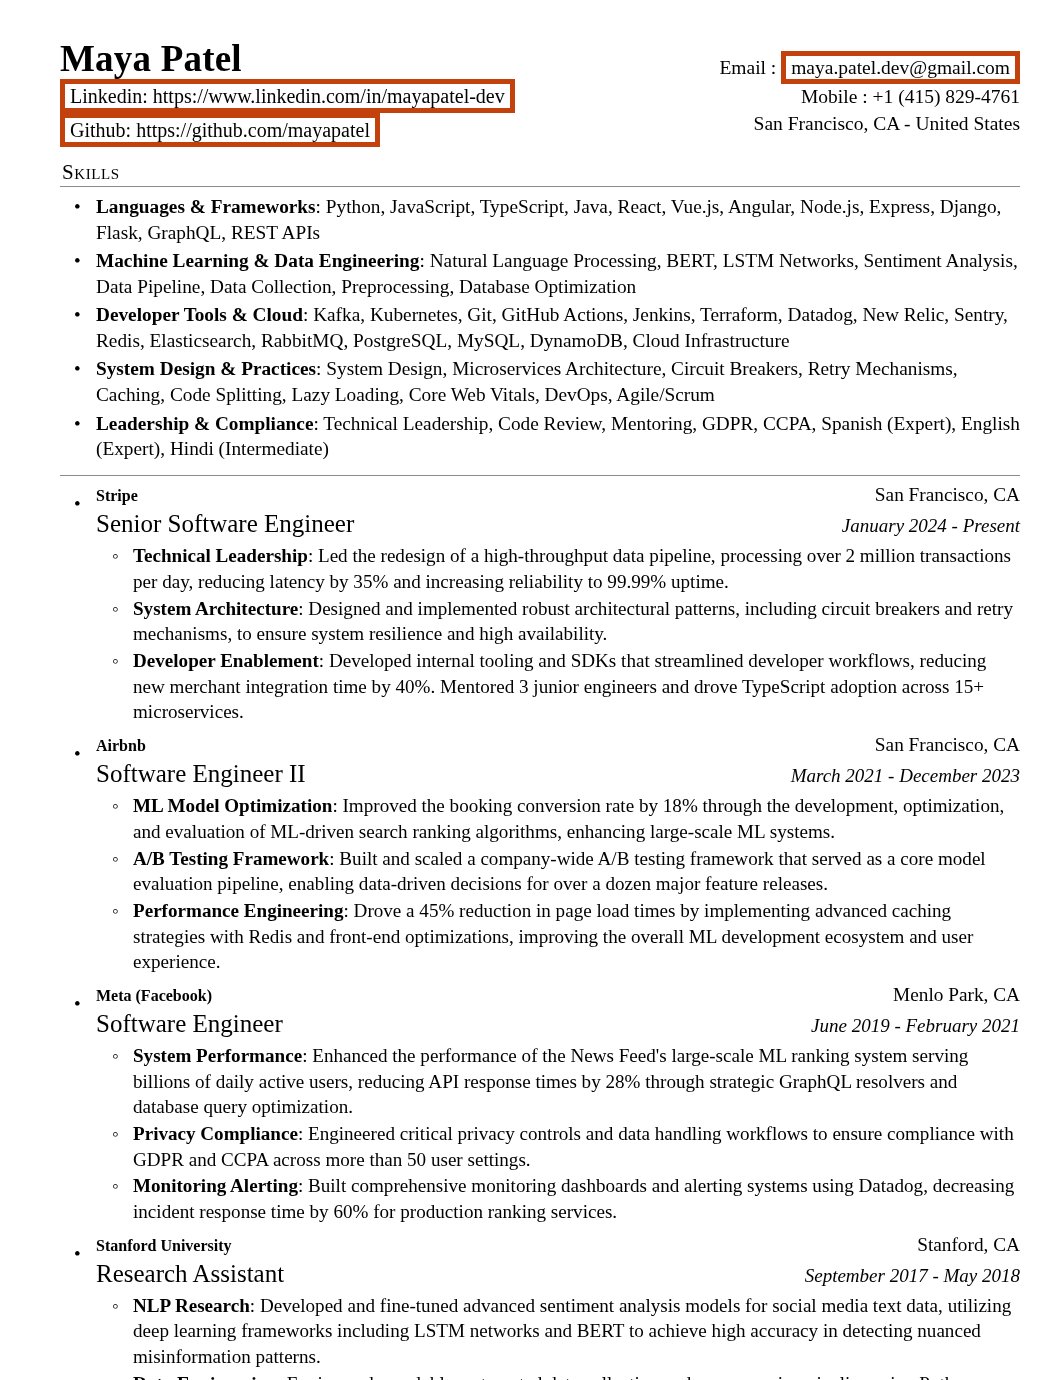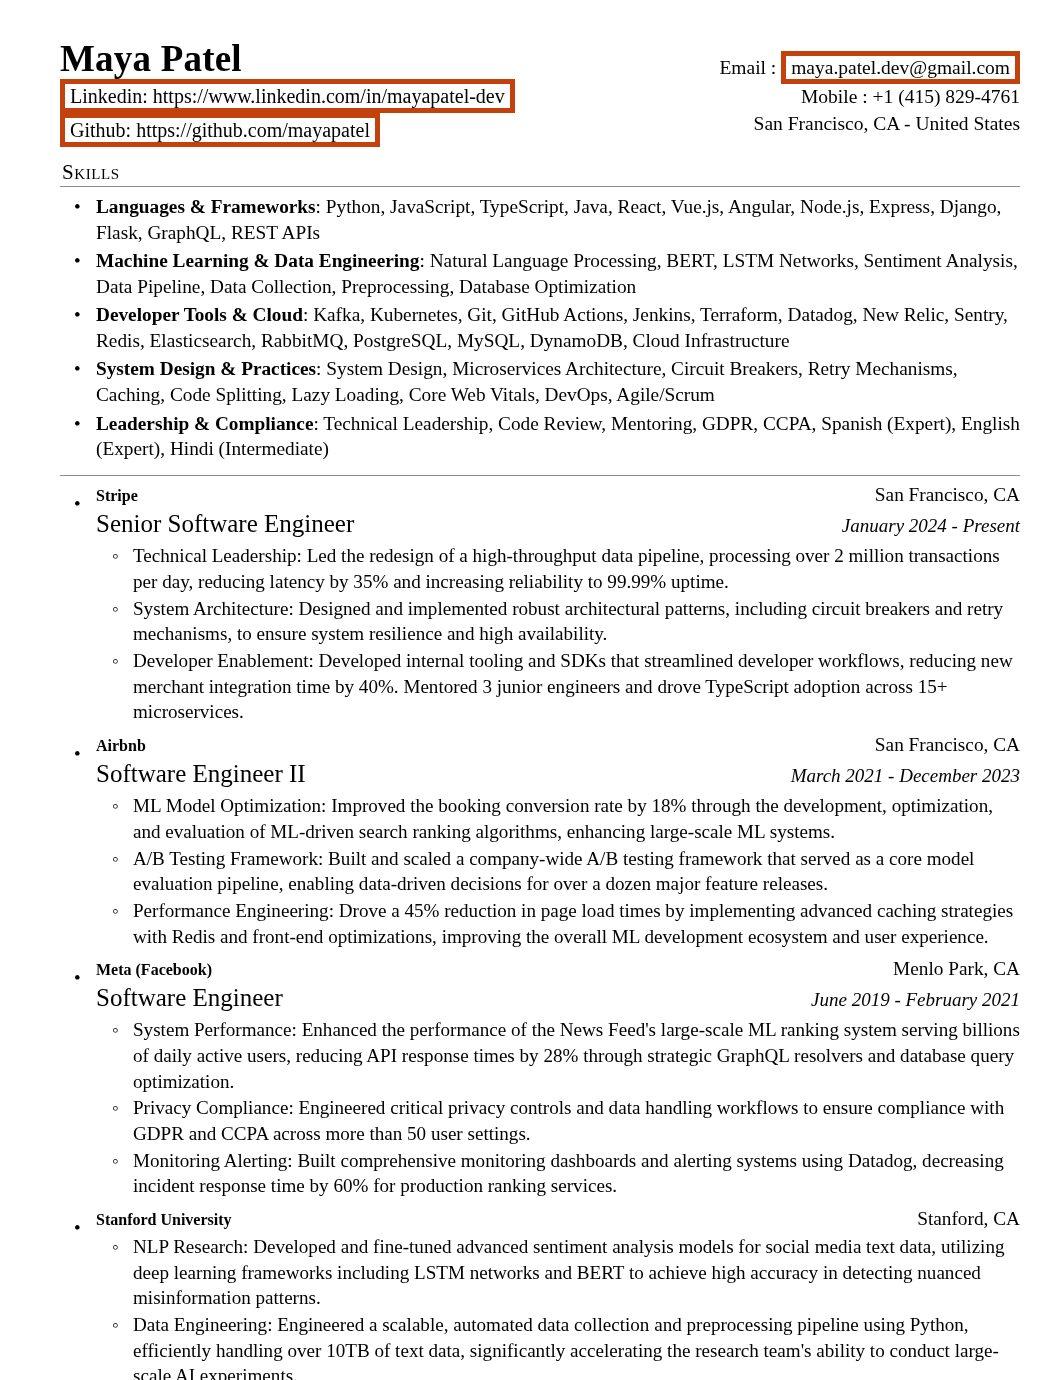--- a/index.html
+++ b/index.html
@@ -165,21 +165,21 @@
     line-height: 1.345;
   }
   ul.lvl2 > li::before {
     content: "\25E6";
     position: absolute;
     left: 16px;
     top: 0;
     font-size: 19px;
     line-height: 1.345;
   }
-  .sub-lead { font-weight: normal; }
+  .sub-lead { font-weight: bold; }
 </style>
 </head>
 <body>
 
 <div class="page">
 
   <div class="header">
     <div class="header-left">
       <div class="name">Maya Patel</div>
       <div class="contact-line">
@@ -270,20 +270,24 @@
             <li><span class="sub-lead">System Performance</span><span>: </span><span>Enhanced the performance of the News Feed's large-scale ML ranking system serving billions of daily active users, reducing API response times by 28% through strategic GraphQL resolvers and database query optimization.</span></li>
             <li><span class="sub-lead">Privacy  Compliance</span><span>: </span><span>Engineered critical privacy controls and data handling workflows to ensure compliance with GDPR and CCPA across more than 50 user settings.</span></li>
             <li><span class="sub-lead">Monitoring  Alerting</span><span>: </span><span>Built comprehensive monitoring dashboards and alerting systems using Datadog, decreasing incident response time by 60% for production ranking services.</span></li>
           </ul>
         </li>
         <li class="entry">
           <div class="entry-row">
             <div class="entry-org">Stanford University</div>
             <div class="entry-loc">Stanford, CA</div>
           </div>
+          <div class="entry-row">
+            <div class="entry-role">Research Assistant</div>
+            <div class="entry-dates">September 2017 - May 2018</div>
+          </div>
           <ul class="lvl2">
             <li><span class="sub-lead">NLP Research</span><span>: </span><span>Developed and fine-tuned advanced sentiment analysis models for social media text data, utilizing deep learning frameworks including LSTM networks and BERT to achieve high accuracy in detecting nuanced misinformation patterns.</span></li>
             <li><span class="sub-lead">Data Engineering</span><span>: </span><span>Engineered a scalable, automated data collection and preprocessing pipeline using Python, efficiently handling over 10TB of text data, significantly accelerating the research team's ability to conduct large-scale AI experiments.</span></li>
           </ul>
         </li>
       </ul>
   </div>
 
 </div>
 

